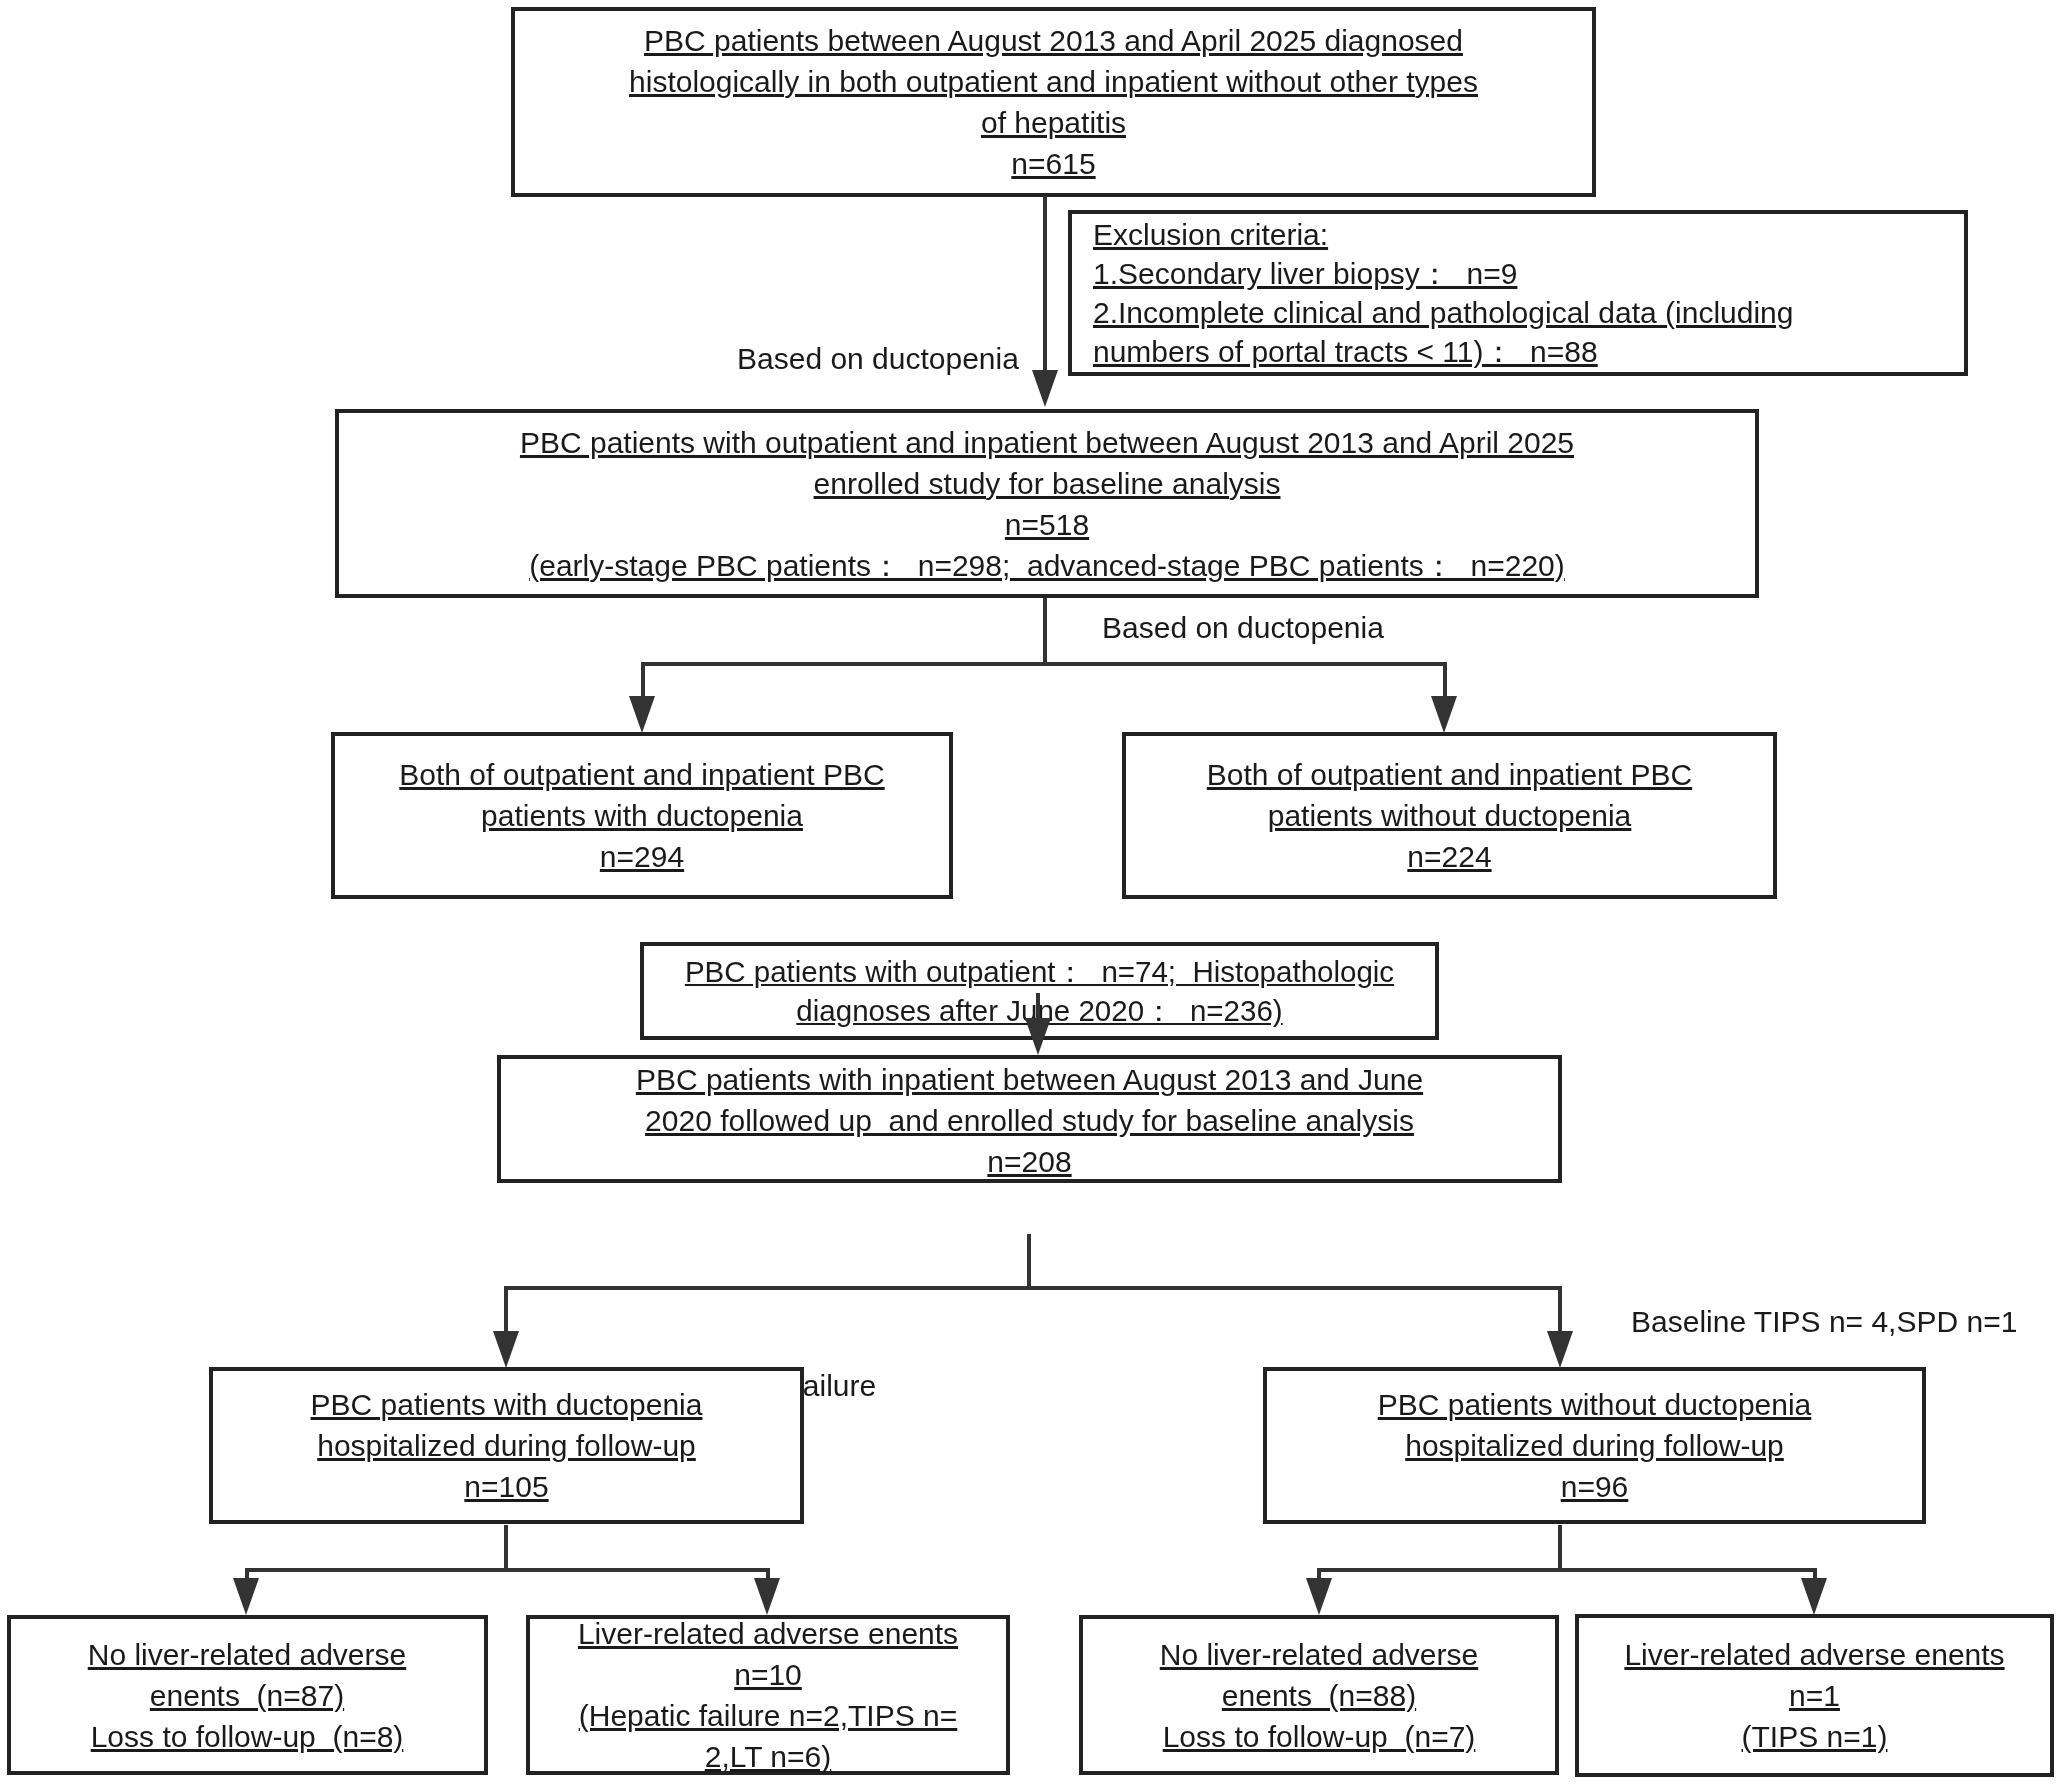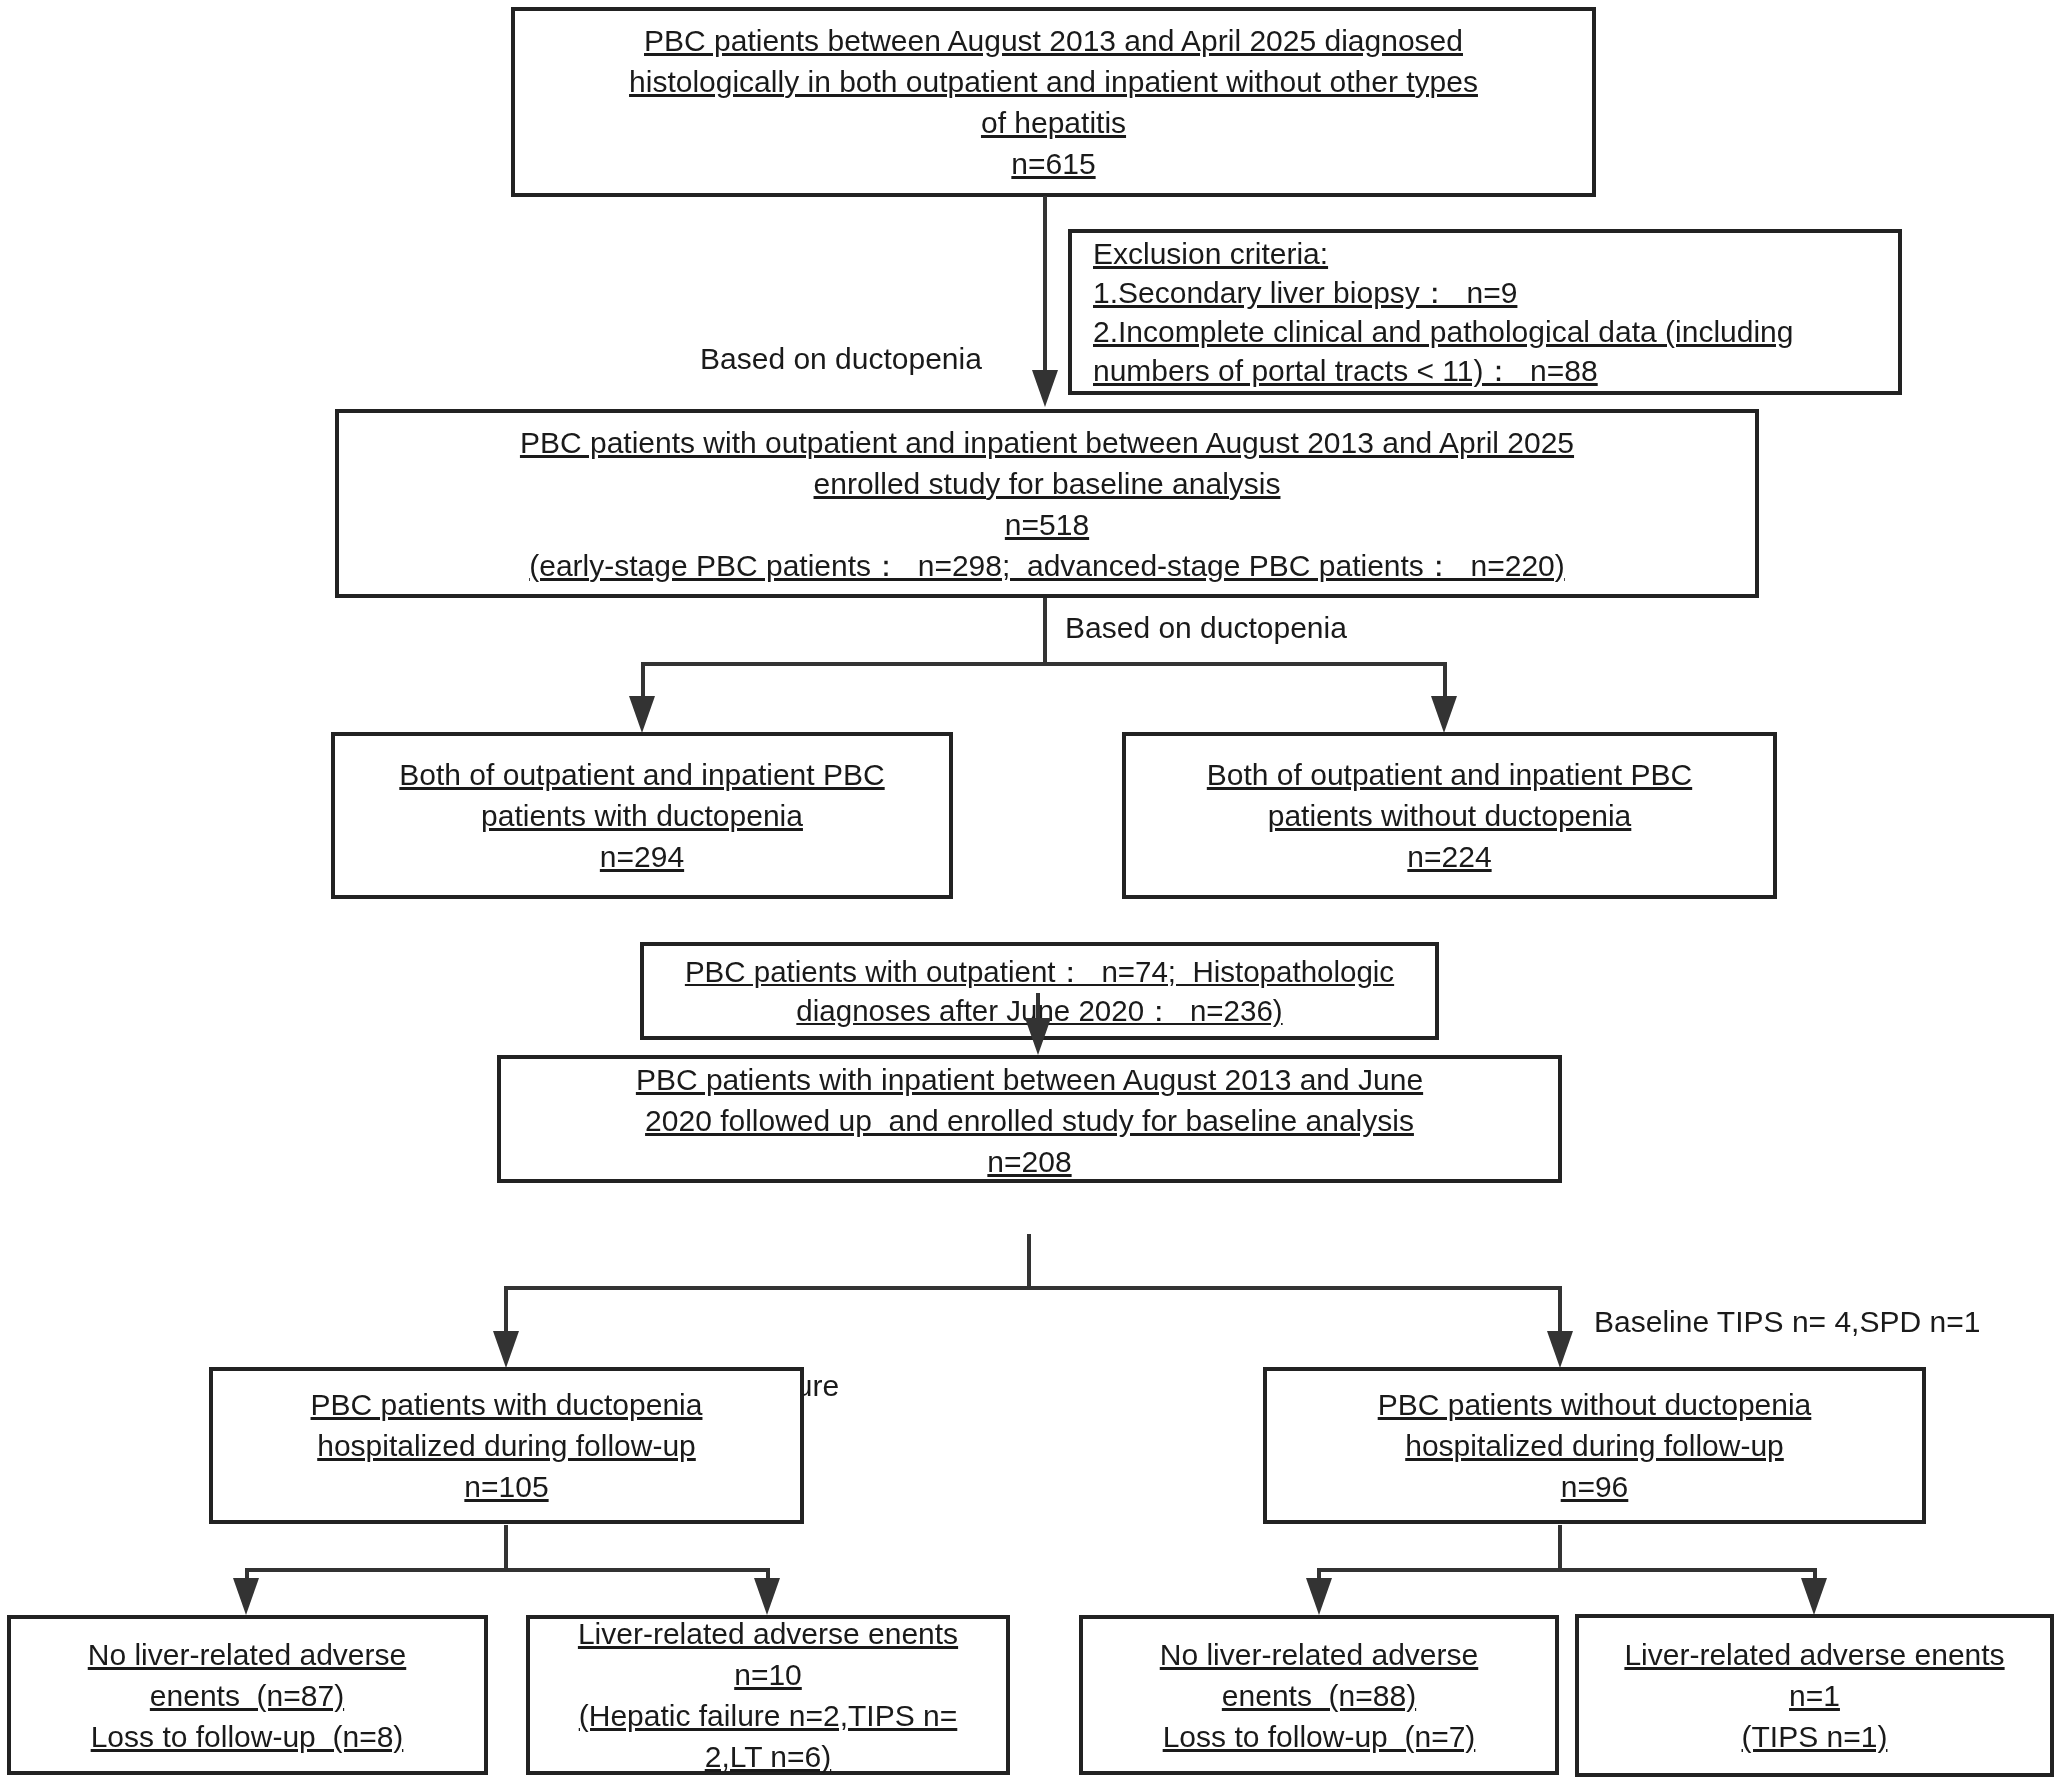--- a/index.html
+++ b/index.html
@@ -9,21 +9,21 @@
     color:#1a1a1a;
   }
   .box{
     position:absolute;box-sizing:border-box;
     border:4.1px solid #222222;background:#ffffff;
     display:flex;flex-direction:column;justify-content:center;align-items:center;
     text-align:center;font-size:30px;line-height:41px;
   }
   .box .line{white-space:pre;display:block;text-decoration:underline;}
   .box.left-align{align-items:flex-start;text-align:left;padding-left:21px;padding-right:8.2px;line-height:39px;}
-  .lbl{position:absolute;font-size:30px;line-height:38px;white-space:pre;}
+  .lbl{position:absolute;font-size:30px;line-height:38px;white-space:pre;margin-left:37px;}
   .v{position:absolute;width:4.1px;background:#333333;}
   .h{position:absolute;height:4.1px;background:#333333;}
   .ah{
     position:absolute;width:0;height:0;
     border-left:13px solid transparent;border-right:13px solid transparent;
     border-top:37px solid #333333;
   }
 </style>
 </head>
 <body>
@@ -35,21 +35,21 @@
     <span class="line">histologically in both outpatient and inpatient without other types</span>
     <span class="line">of hepatitis</span>
     <span class="line">n=615</span>
   </div>
 
   <div class="v" style="left:1043px;top:196px;height:177px;"></div>
   <div class="ah" style="left:1032px;top:370px;"></div>
 
   <div class="lbl" style="left:700px;top:340px;">Based on ductopenia</div>
 
-  <div class="box left-align" style="left:1068px;top:229px;width:834px;height:166px;">
+  <div class="box left-align" style="left:1068px;top:210px;width:900px;height:166px;">
     <span class="line">Exclusion criteria:</span>
     <span class="line">1.Secondary liver biopsy：  n=9</span>
     <span class="line">2.Incomplete clinical and pathological data (including</span>
     <span class="line">numbers of portal tracts &lt; 11)：  n=88</span>
   </div>
 
   <div class="box" style="left:335px;top:409px;width:1424px;height:189px;">
     <span class="line">PBC patients with outpatient and inpatient between August 2013 and April 2025</span>
     <span class="line">enrolled study for baseline analysis</span>
     <span class="line">n=518</span>

